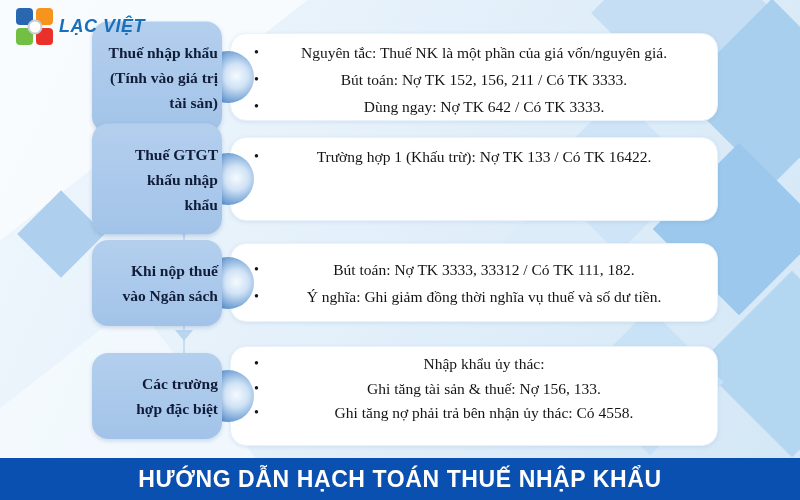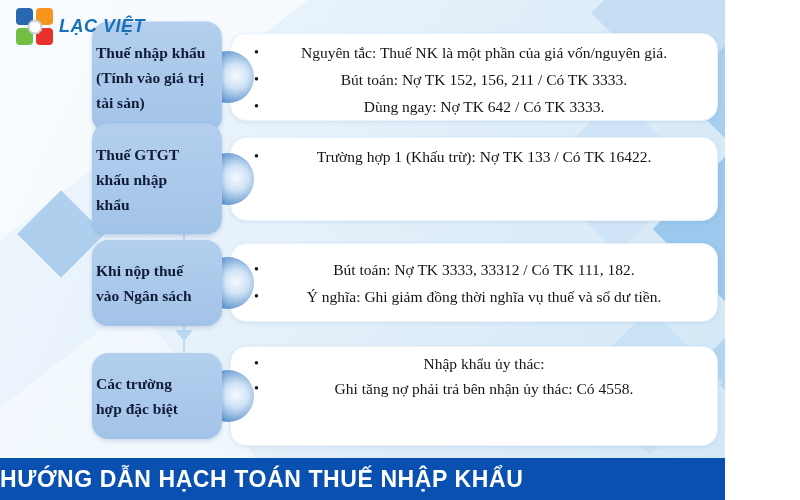--- a/index.html
+++ b/index.html
@@ -1,18 +1,18 @@
 <!DOCTYPE html>
 <html><head>
 <meta charset="utf-8">
 <style>
   html,body{margin:0;padding:0;}
   .page{
     position:relative;
-    width:725px;height:500px;
+    width:800px;height:500px;
     overflow:hidden;
     background:linear-gradient(115deg,#f0f7fd 0%,#e4f0fa 45%,#d3e7f6 100%);
     font-family:"Liberation Serif", serif;
   }
   
   .decor{position:absolute;z-index:0;}
   .diamond{transform:rotate(45deg);}
   .d1{left:618px;top:-52px;width:130px;height:130px;background:#c6def3;}
   .d2{left:706px;top:26px;width:132px;height:132px;background:#a9cfee;}
   .d3{left:562px;top:118px;width:112px;height:112px;background:#cfe5f7;}
@@ -33,21 +33,21 @@
   .row{position:absolute;left:0;right:0;}
   .r1{top:33px;height:88px;}
   .r2{top:137px;height:84px;}
   .r3{top:243px;height:79px;}
   .r4{top:346px;height:100px;}
   .label-box{
     position:absolute;left:92px;width:122px;top:50%;transform:translateY(-50%);
     background:linear-gradient(180deg,#b4cfee 0%,#a2c3e8 100%);
     border-radius:16px;
     padding:18px 4px;
-    text-align:left;
+    text-align:right;
     font-weight:bold;font-size:15.5px;line-height:25px;color:#101c38;
     white-space:pre-line;
     z-index:5;
     box-shadow:0 2px 4px rgba(40,80,140,0.18);
   }
   .sphere{
     position:absolute;left:202px;top:50%;transform:translateY(-50%);
     width:52px;height:52px;border-radius:50%;
     background:radial-gradient(circle at 66% 48%, #f5fafe 0%, #cfe2f5 28%, #6a9cd2 62%, #2a5a9e 88%, #1d4a8c 100%);
     z-index:4;
@@ -78,21 +78,21 @@
   .sq-bl{background:#72bf44;}
   .sq-br{background:#e8312a;}
   .mark .hub{position:absolute;left:50%;top:50%;transform:translate(-50%,-50%);
     width:11px;height:11px;border-radius:50%;background:#fff;border:2px solid #c9ced4;}
   .brand-name{margin-left:6px;font-family:"Liberation Sans",sans-serif;
     font-style:italic;font-weight:bold;font-size:18px;letter-spacing:0.5px;color:#1a70b8;}
   
   .banner{
     position:absolute;left:0;right:0;top:458px;height:42px;
     background:#0a50b0;z-index:6;
-    display:flex;align-items:center;
+    display:flex;align-items:center;justify-content:center;
     font-family:"Liberation Sans",sans-serif;font-weight:bold;font-size:23px;
     letter-spacing:0.6px;color:#ffffff;
   }
 </style>
 </head>
 <body>
 
 <div class="page">
 
   <div>
@@ -159,20 +159,21 @@
     </div>
     <div class="sphere"></div>
     <div class="label-box">Khi nộp thuế
 vào Ngân sách</div>
   </div>
 
   <div class="row r4">
     <div class="panel">
       <ul class="bullets">
           <li>Nhập khẩu ủy thác:</li>
+          <li>Ghi tăng tài sản &amp; thuế: Nợ 156, 133.</li>
           <li>Ghi tăng nợ phải trả bên nhận ủy thác: Có 4558.</li>
         </ul>
     </div>
     <div class="sphere"></div>
     <div class="label-box">Các trường
 hợp đặc biệt</div>
   </div>
 
   <div class="banner">
     <span>HƯỚNG DẪN HẠCH TOÁN THUẾ NHẬP KHẨU</span>

